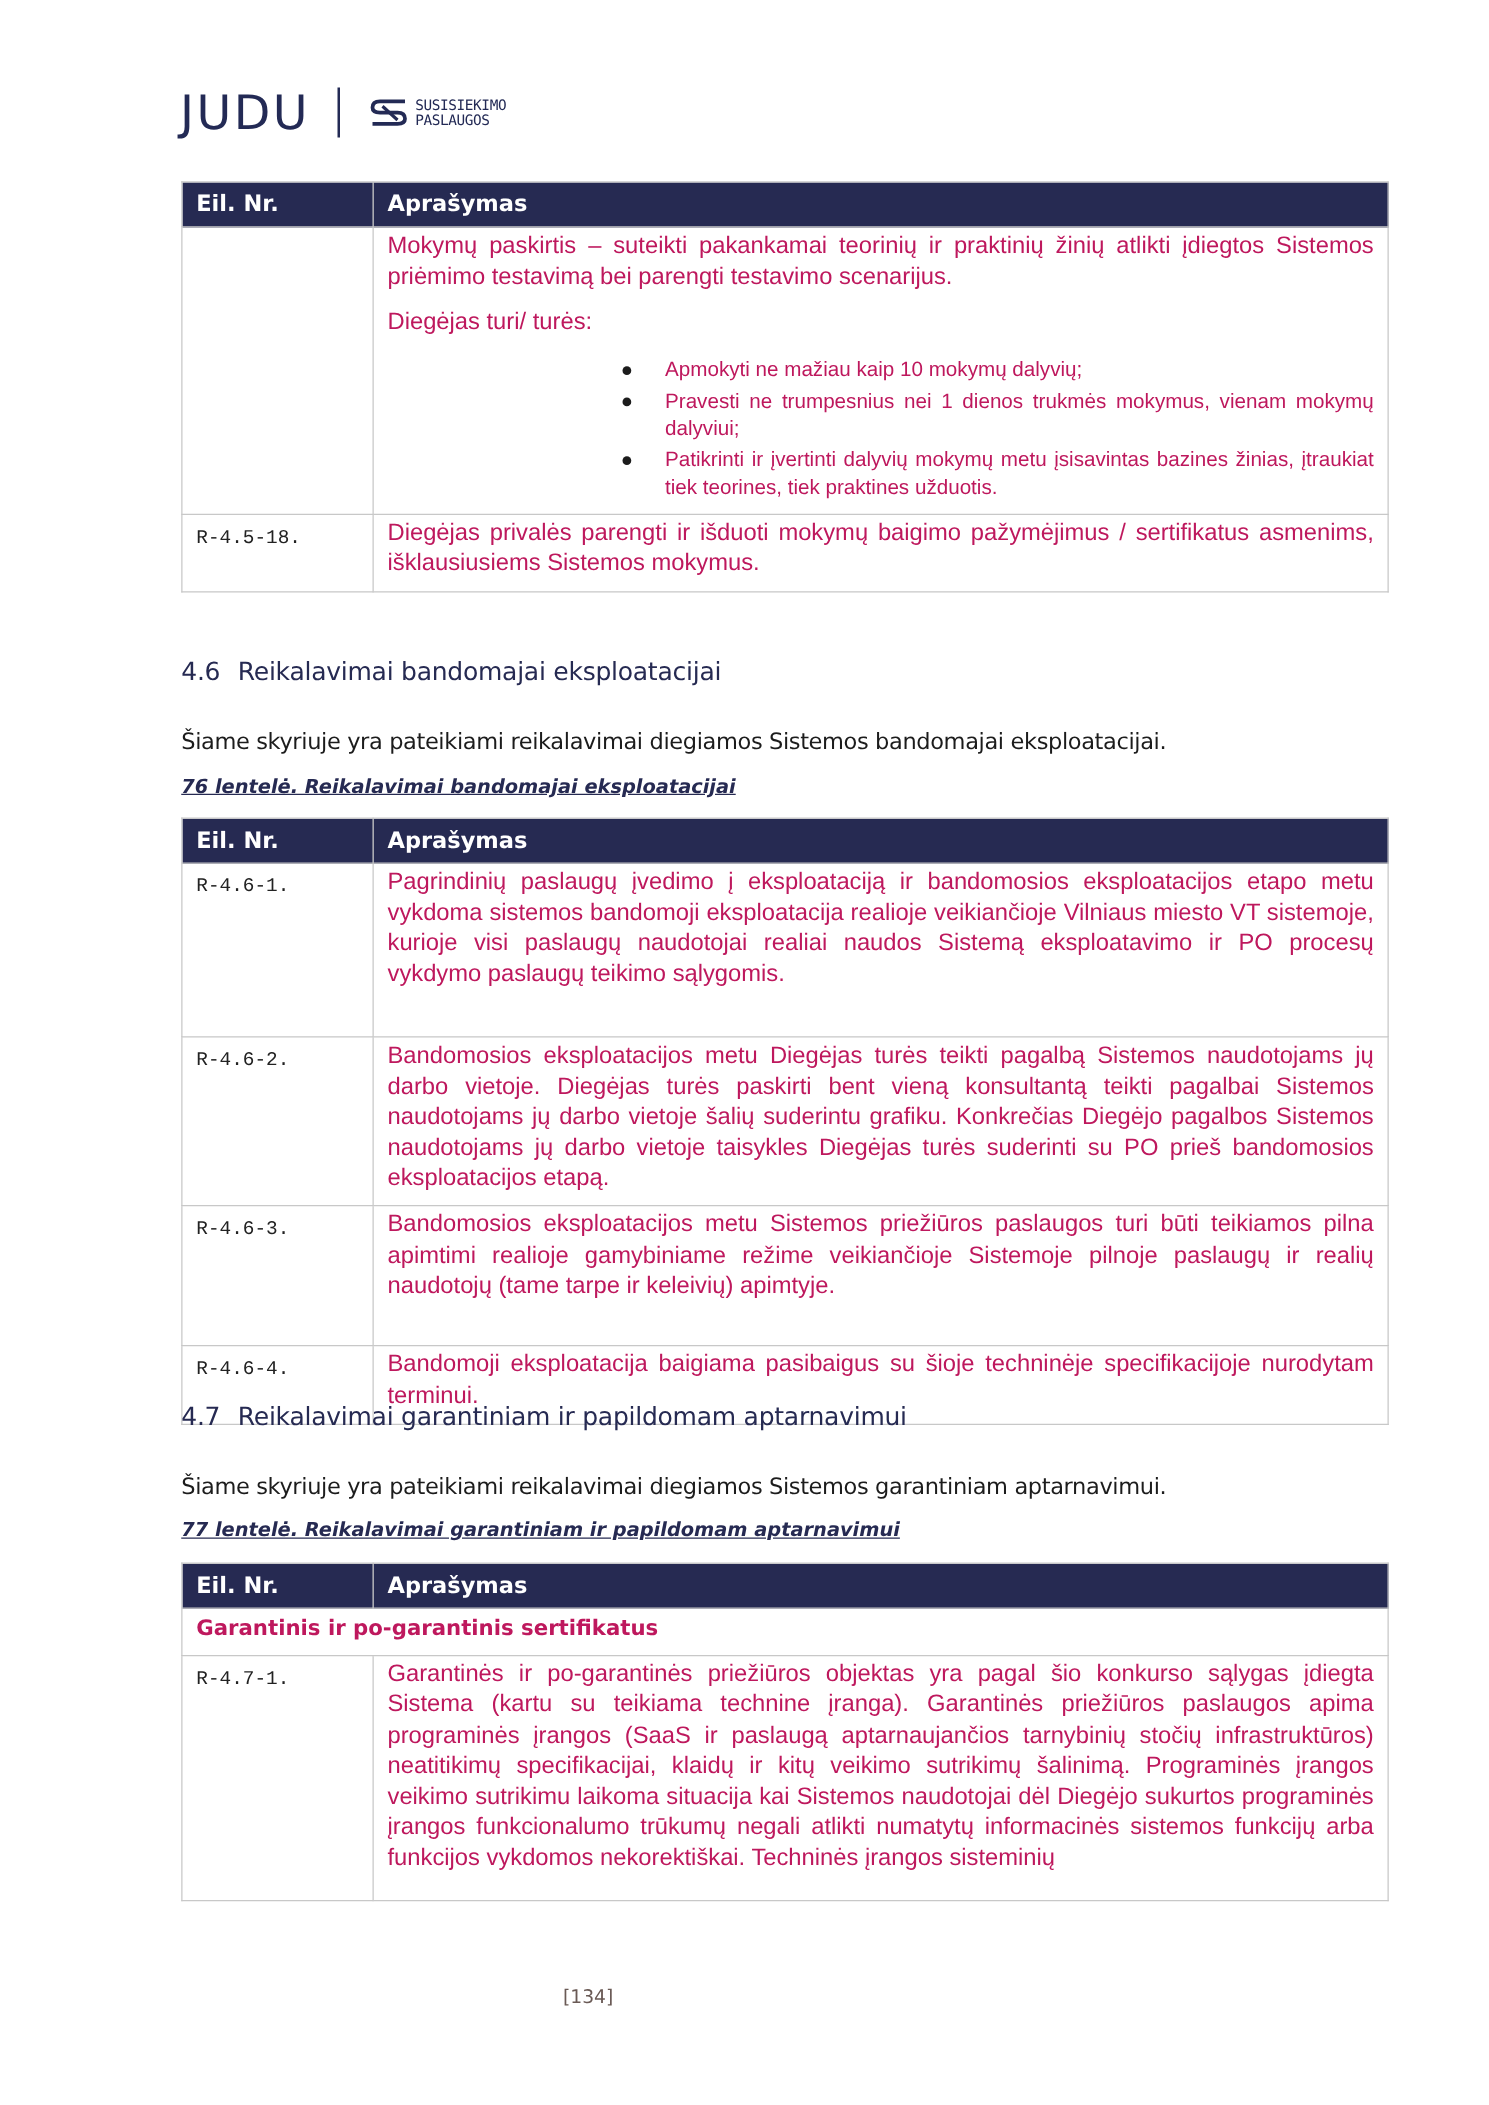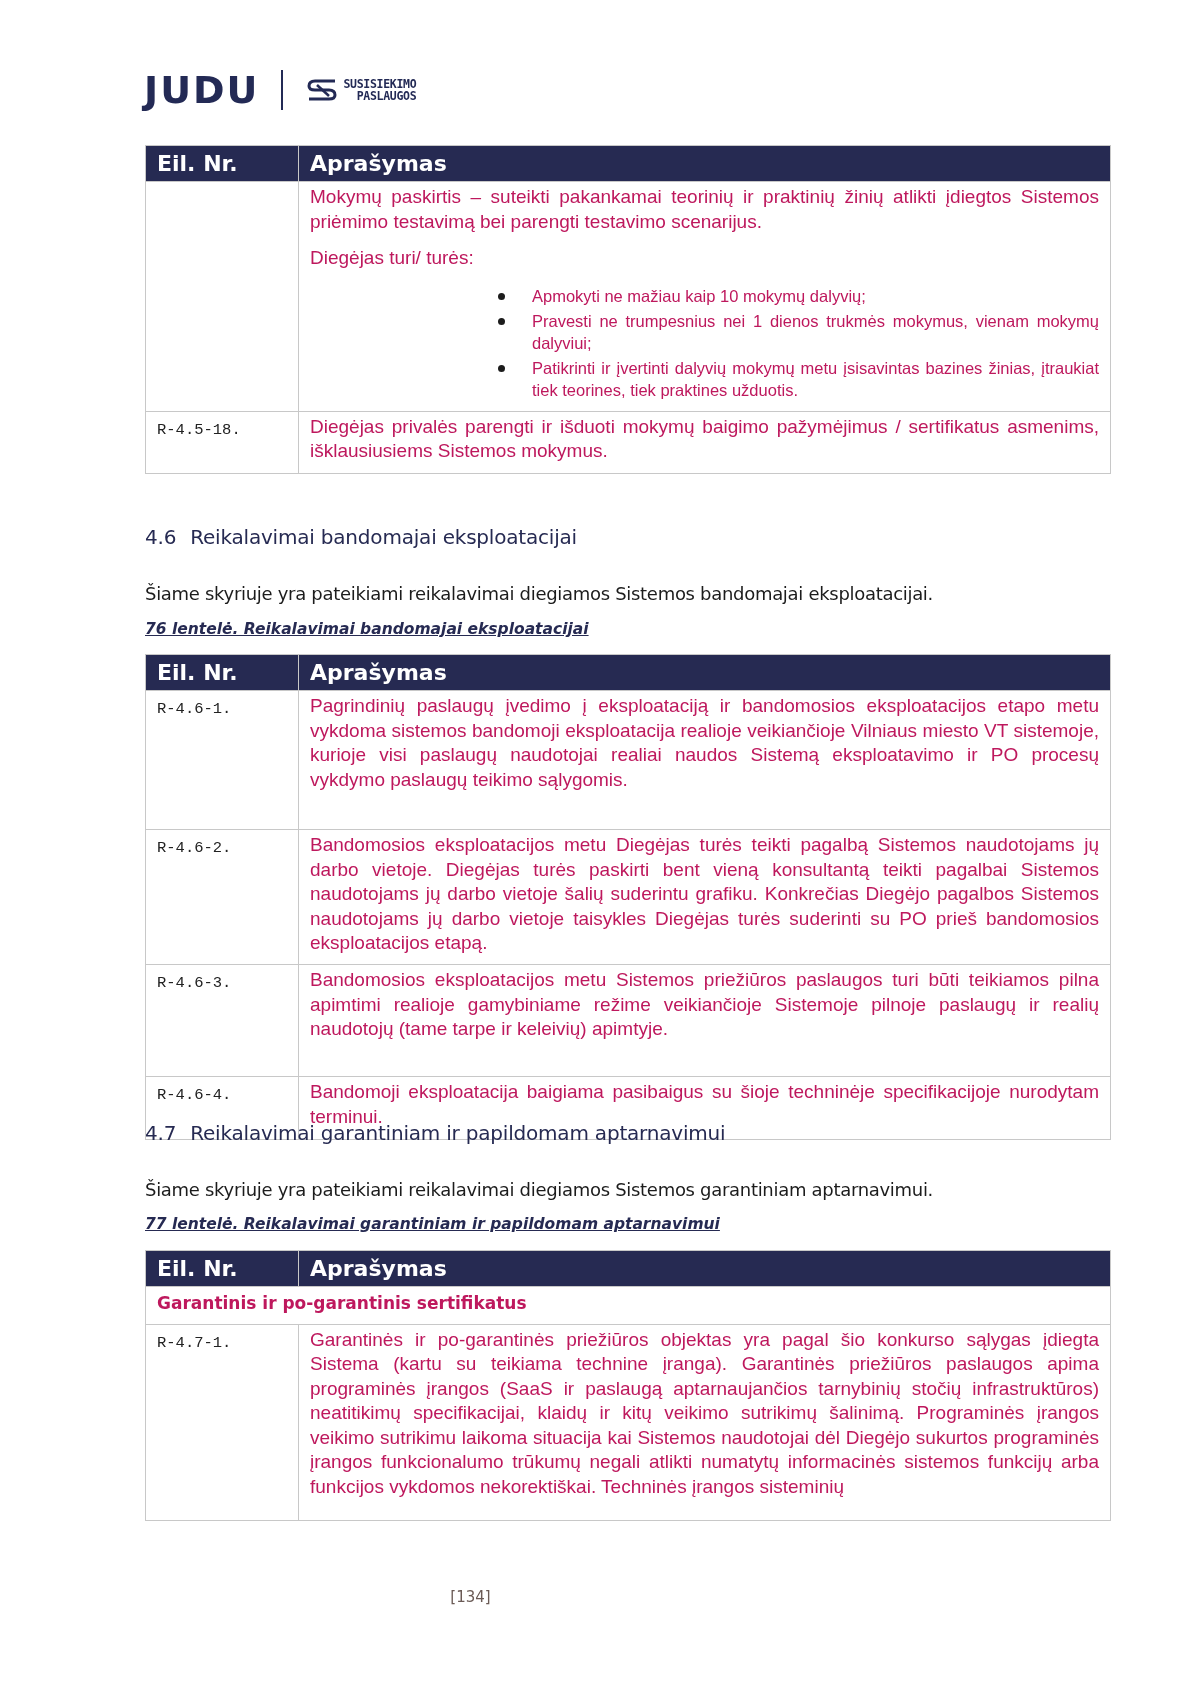--- a/index.html
+++ b/index.html
@@ -9,40 +9,40 @@
       font-family: "Liberation Sans", sans-serif;
       color: #1a1a1a;
       overflow: hidden;
     }
     .header {
       position: absolute; left: 144px; top: 68px; height: 44px;
       display: flex; align-items: center;
     }
     .logo-judu {
       font-family: "DejaVu Sans", sans-serif;
-      font-weight: bold; font-size: 38px; letter-spacing: 2px;
+      font-weight: normal; font-size: 38px; letter-spacing: 2px;
       color: #232a55; line-height: 1;
     }
     .logo-sep { width: 2px; height: 40px; background: #232a55; margin: 0 22px 0 22px; }
     .logo-ss { display: flex; align-items: center; color: #232a55; }
     .logo-ss svg { width: 34px; height: 28px; margin-right: 4px; }
     .logo-ss-text {
       font-family: "DejaVu Sans Mono", monospace; font-size: 11.5px; line-height: 12px;
-      font-weight: bold; letter-spacing: -0.3px; text-align: right;
+      font-weight: normal; letter-spacing: -0.3px;
     }
 
     table.req {
       position: absolute; left: 145px; width: 966px;
       border-collapse: collapse;
       font-family: "Liberation Sans", sans-serif;
     }
     table.req th {
       background: #262a52; color: #ffffff; text-align: left;
       font-family: "DejaVu Sans", sans-serif;
-      font-weight: bold; font-size: 22px;
+      font-weight: bold; font-size: 18px;
       height: 36px; padding: 0 11px;
       border: 1px solid #c8c8c8;
     }
     table.req td {
       border: 1px solid #c8c8c8; vertical-align: top;
       font-size: 19px; line-height: 24.5px; padding: 3px 11px 7px 11px;
       color: #be185d;
     }
     table.req td.nr {
       width: 153px; font-size: 15.5px; padding-top: 6px; color: #222; font-family: Liberation Mono, monospace;

